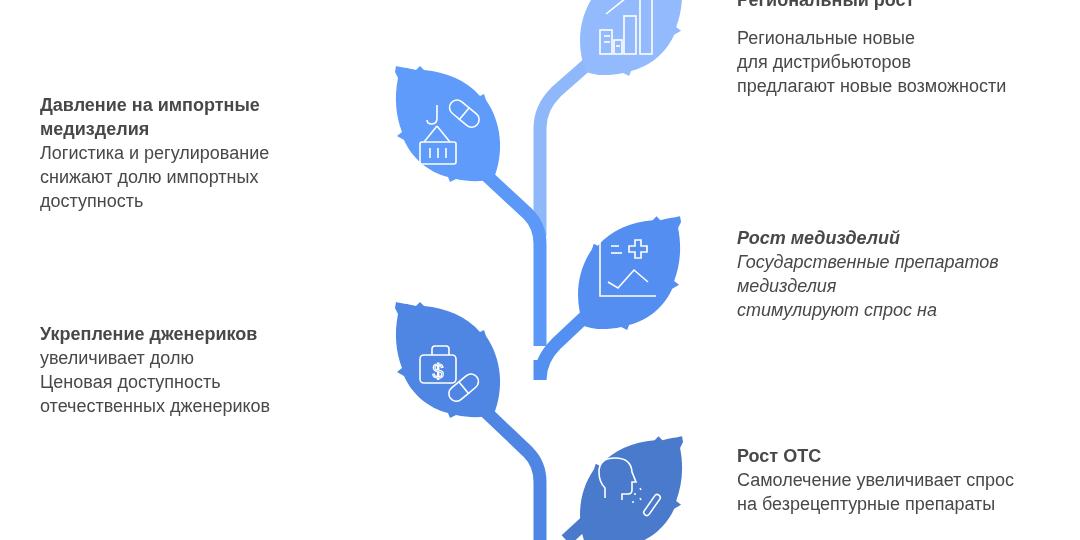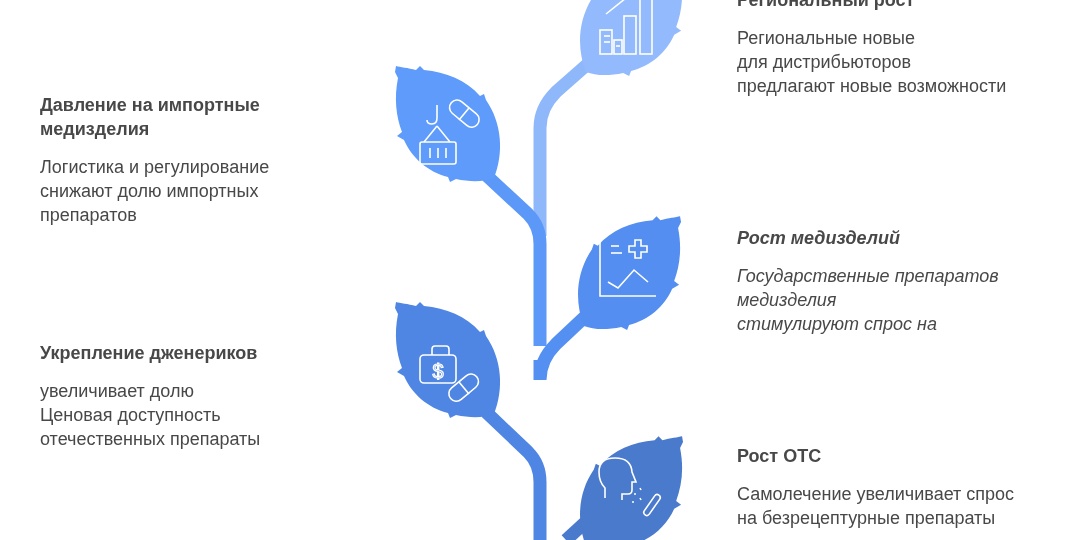--- a/index.html
+++ b/index.html
@@ -1,21 +1,21 @@
 <!DOCTYPE html>
 <html><head>
 <meta charset="utf-8">
 <style>
   html, body { margin: 0; padding: 0; background: #ffffff; }
   body { width: 1080px; height: 540px; position: relative; overflow: hidden;
          font-family: "Liberation Sans", "DejaVu Sans", sans-serif; }
   #tree { position: absolute; left: 0; top: 0; width: 1080px; height: 540px; }
   .block { position: absolute; }
   .block .title { font-weight: bold; font-size: 18px; line-height: 24px; color: #484848; }
-  .block .desc { font-size: 18px; line-height: 24px; color: #484848; margin-top: 14px; }
+  .block .desc { font-size: 18px; line-height: 24px; color: #484848; }
   .left { text-align: left; }
   .right { text-align: left; }
 </style>
 </head>
 <body>
 
 <svg id="tree" viewBox="0 0 1080 540" xmlns="http://www.w3.org/2000/svg">
   <defs>
 
     <path id="leaf-r" d="M0,0
@@ -119,39 +119,39 @@
 </div>
 
 <div class="block left" style="left:40px; top:93px; width:302px;">
   <div class="title">
     <div>Давление на импортные</div>
     <div>медизделия</div>
   </div>
   <div class="desc">
     <div>Логистика и регулирование</div>
     <div>снижают долю импортных</div>
-    <div>препаратов</div>
+    <div>доступность</div>
   </div>
 </div>
 
 <div class="block right" style="left:737px; top:226px; width:320px;font-style:italic;">
   <div class="title">Рост медизделий</div>
   <div class="desc">
     <div>Государственные препаратов</div>
     <div>медизделия</div>
     <div>стимулируют спрос на</div>
   </div>
 </div>
 
-<div class="block left" style="left:40px; top:341px; width:302px;">
+<div class="block left" style="left:40px; top:322px; width:302px;">
   <div class="title">Укрепление дженериков</div>
   <div class="desc">
     <div>увеличивает долю</div>
     <div>Ценовая доступность</div>
-    <div>отечественных препараты</div>
+    <div>отечественных дженериков</div>
   </div>
 </div>
 
 <div class="block right" style="left:737px; top:444px; width:330px;">
   <div class="title">Рост OTC</div>
   <div class="desc">
     <div>Самолечение увеличивает спрос</div>
     <div>на безрецептурные препараты</div>
   </div>
 </div>

